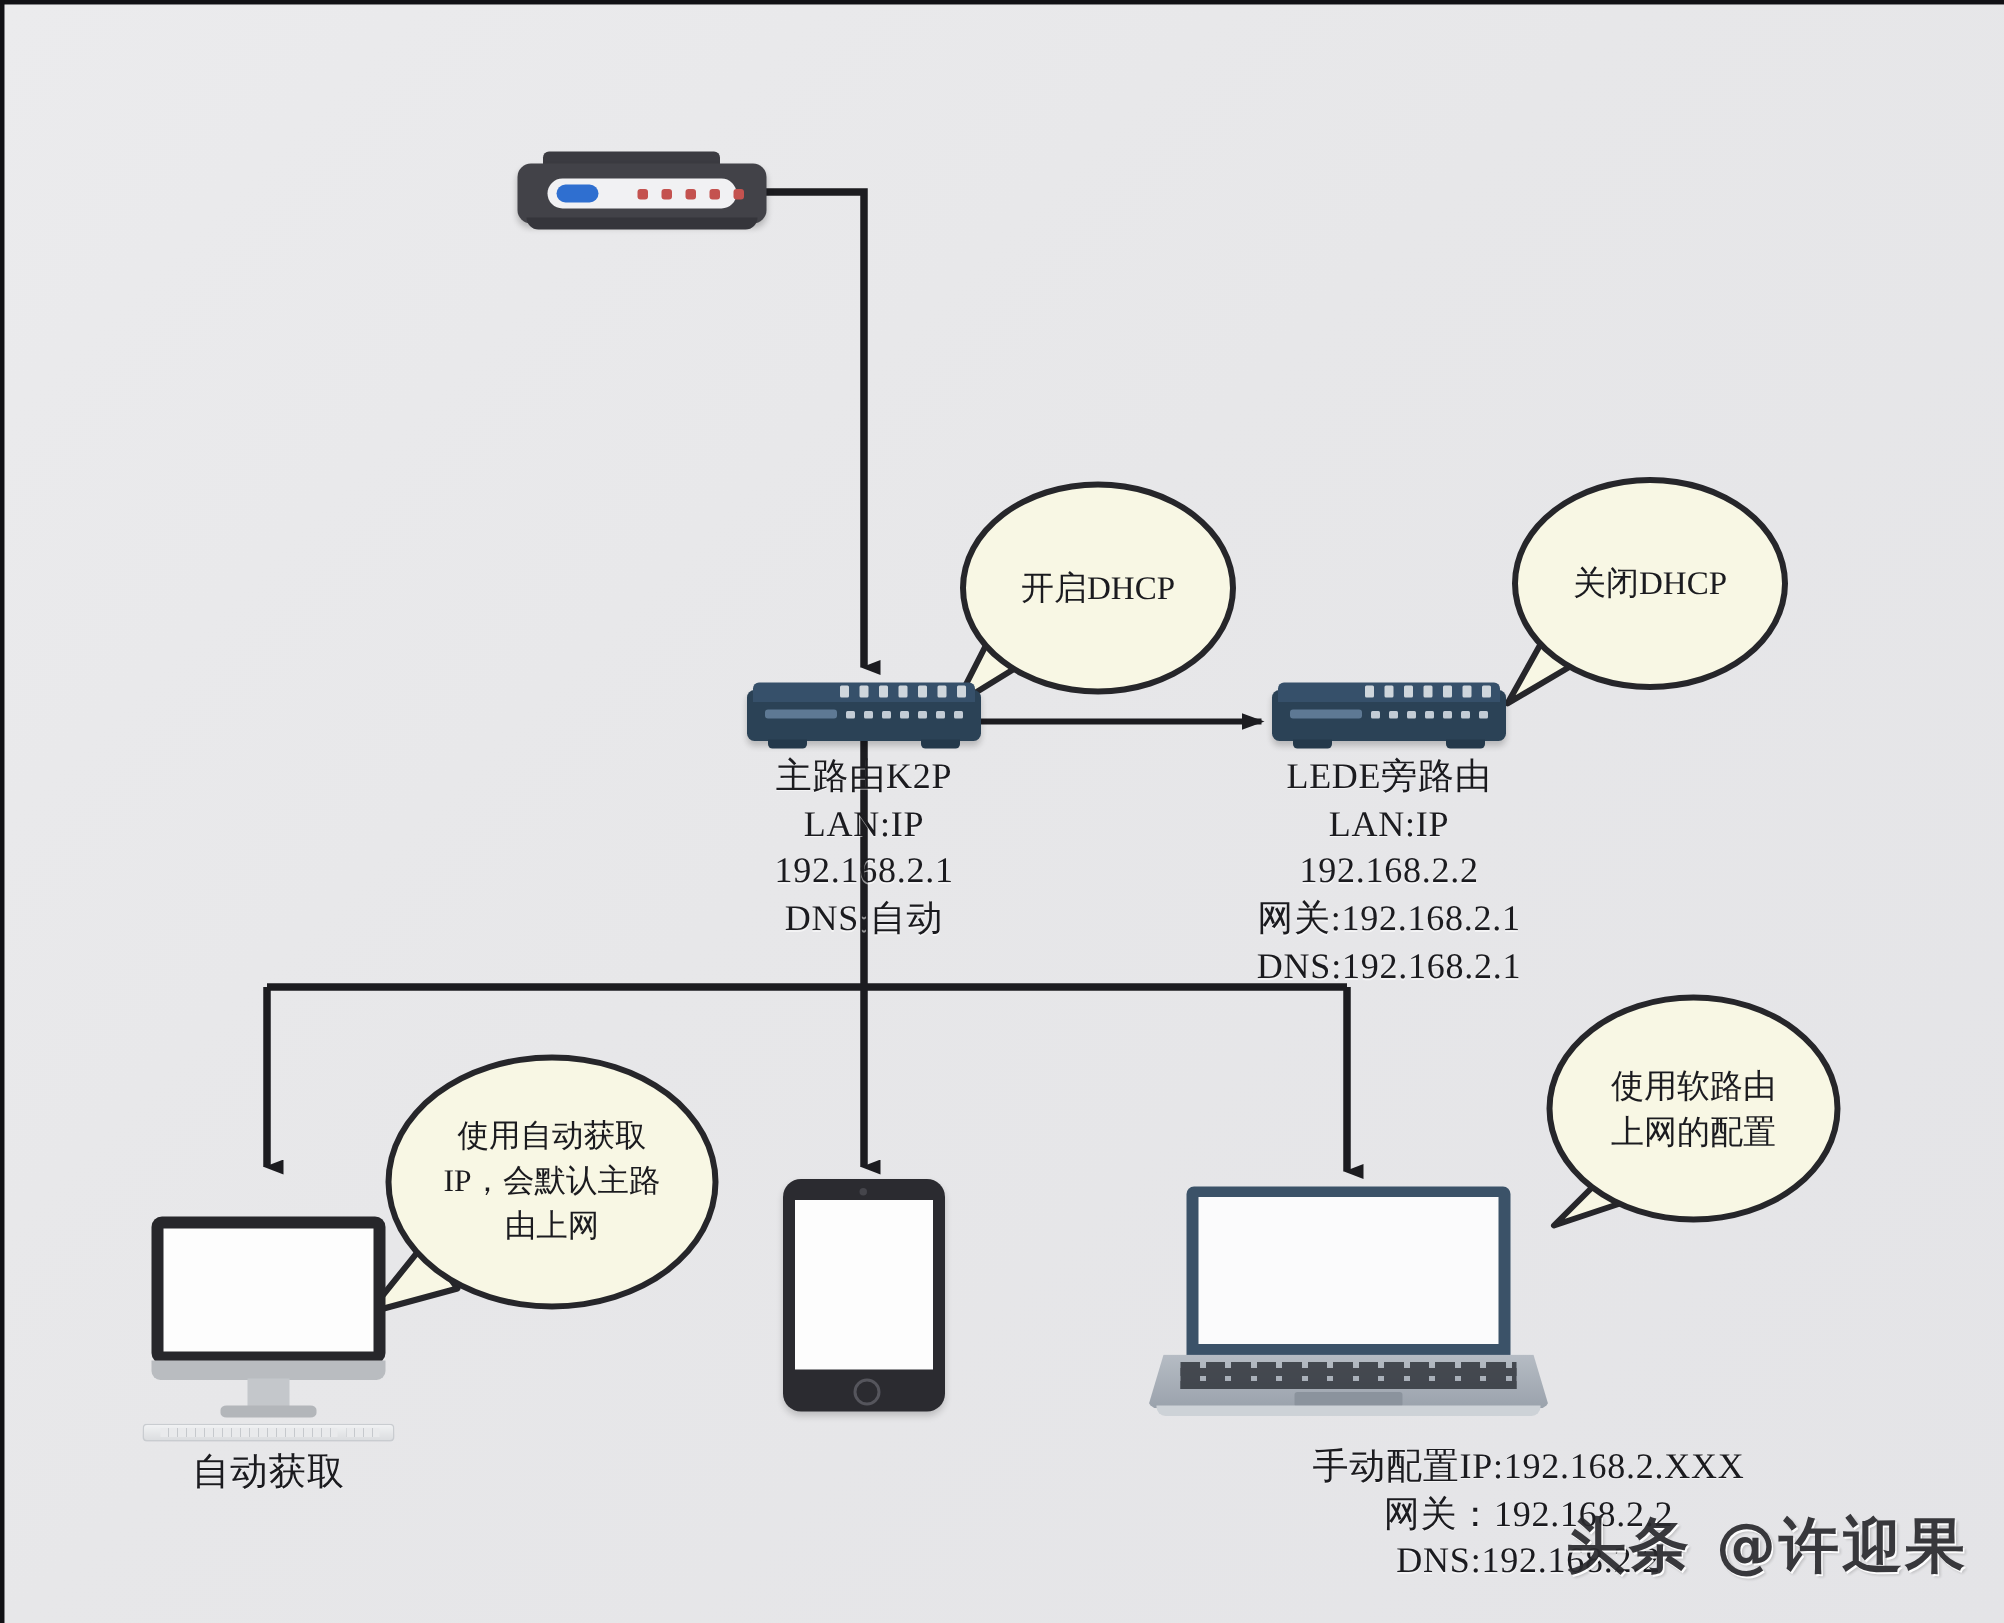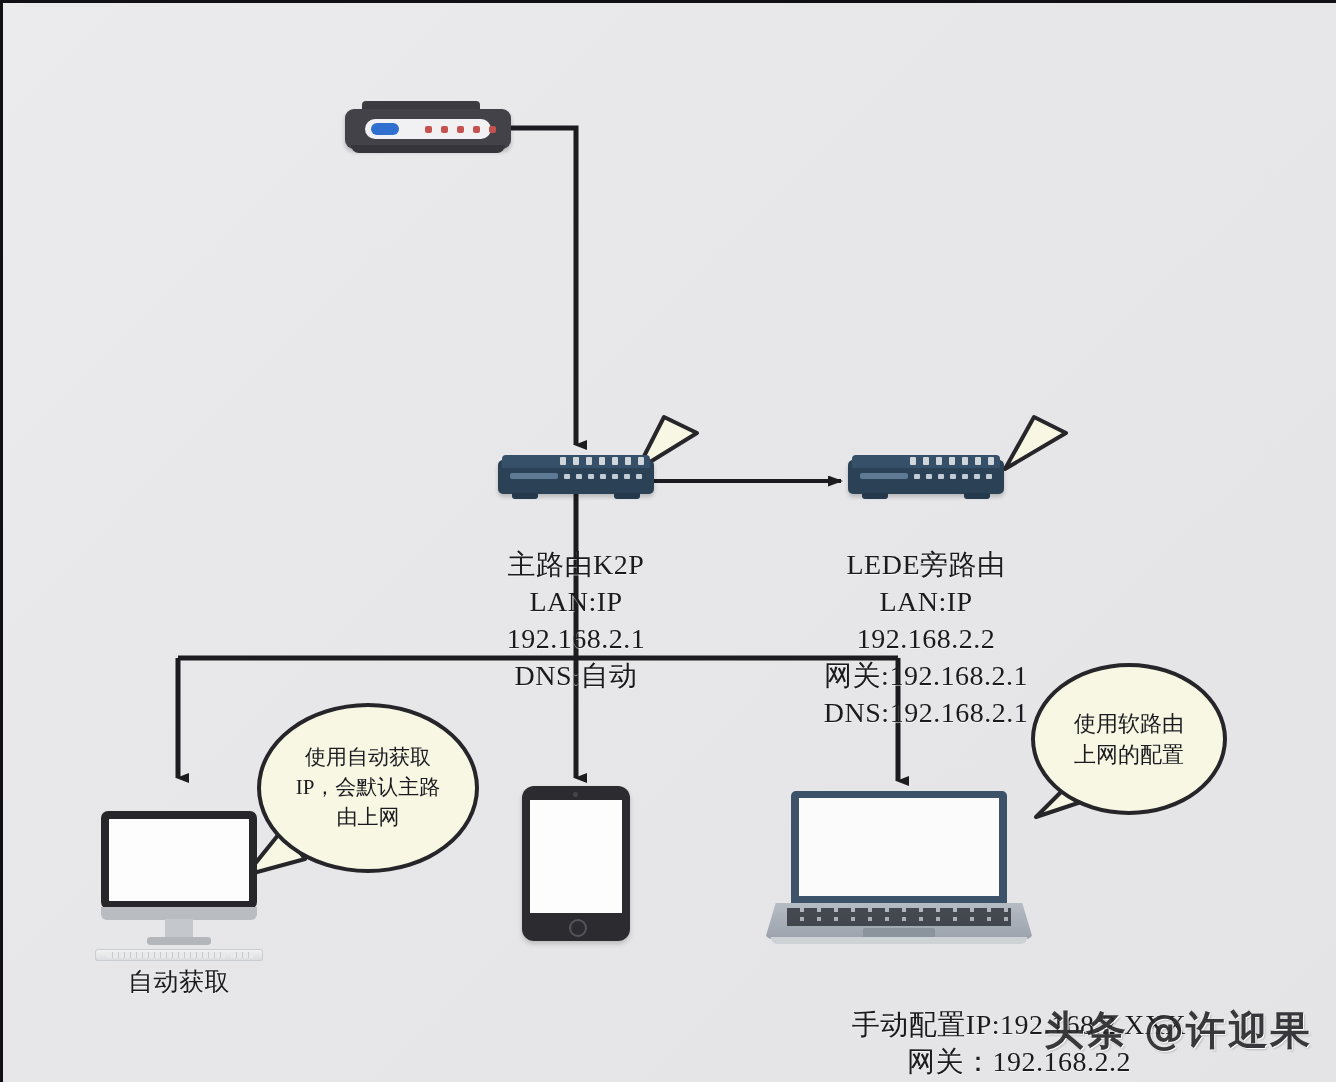--- a/index.html
+++ b/index.html
@@ -31,21 +31,21 @@
   .label {
     position: absolute;
     color: #1b1b1f;
     text-align: center;
     white-space: pre;
     line-height: 1.32;
     letter-spacing: 0.5px;
     text-shadow: 0 1px 0 rgba(255,255,255,0.55);
   }
   .label.lg { font-size: 25px; }
-  .label.md { font-size: 28px; margin-top: 44px; }
+  .label.md { font-size: 24px; }
 
   
   .modem {
     position: absolute;
     width: 166px;
     height: 52px;
   }
   .modem .top-lid {
     position: absolute;
     left: 17px; top: 0;
@@ -461,21 +461,27 @@
     <div class="screen"></div>
     <div class="deck"></div>
     <div class="keys"></div>
     <div class="pad"></div>
     <div class="foot"></div>
   </div>
   <div class="label md" style="left:716px; top:960px; width:600px; ">手动配置IP:192.168.2.XXX
 网关：192.168.2.2
 DNS:192.168.2.2</div>
 
-
+  <div class="bubble" style="left:637px; top:318px; width:184px; height:142px;">
+    <span>开启DHCP</span>
+  </div>
+
+  <div class="bubble" style="left:1005px; top:315px; width:184px; height:142px;">
+    <span>关闭DHCP</span>
+  </div>
 
   <div class="bubble" style="left:254px; top:700px; width:222px; height:170px; font-size:21px;">
     <span>使用自动获取
 IP，会默认主路
 由上网</span>
   </div>
 
   <div class="bubble" style="left:1028px; top:660px; width:196px; height:152px;">
     <span>使用软路由
 上网的配置</span>

